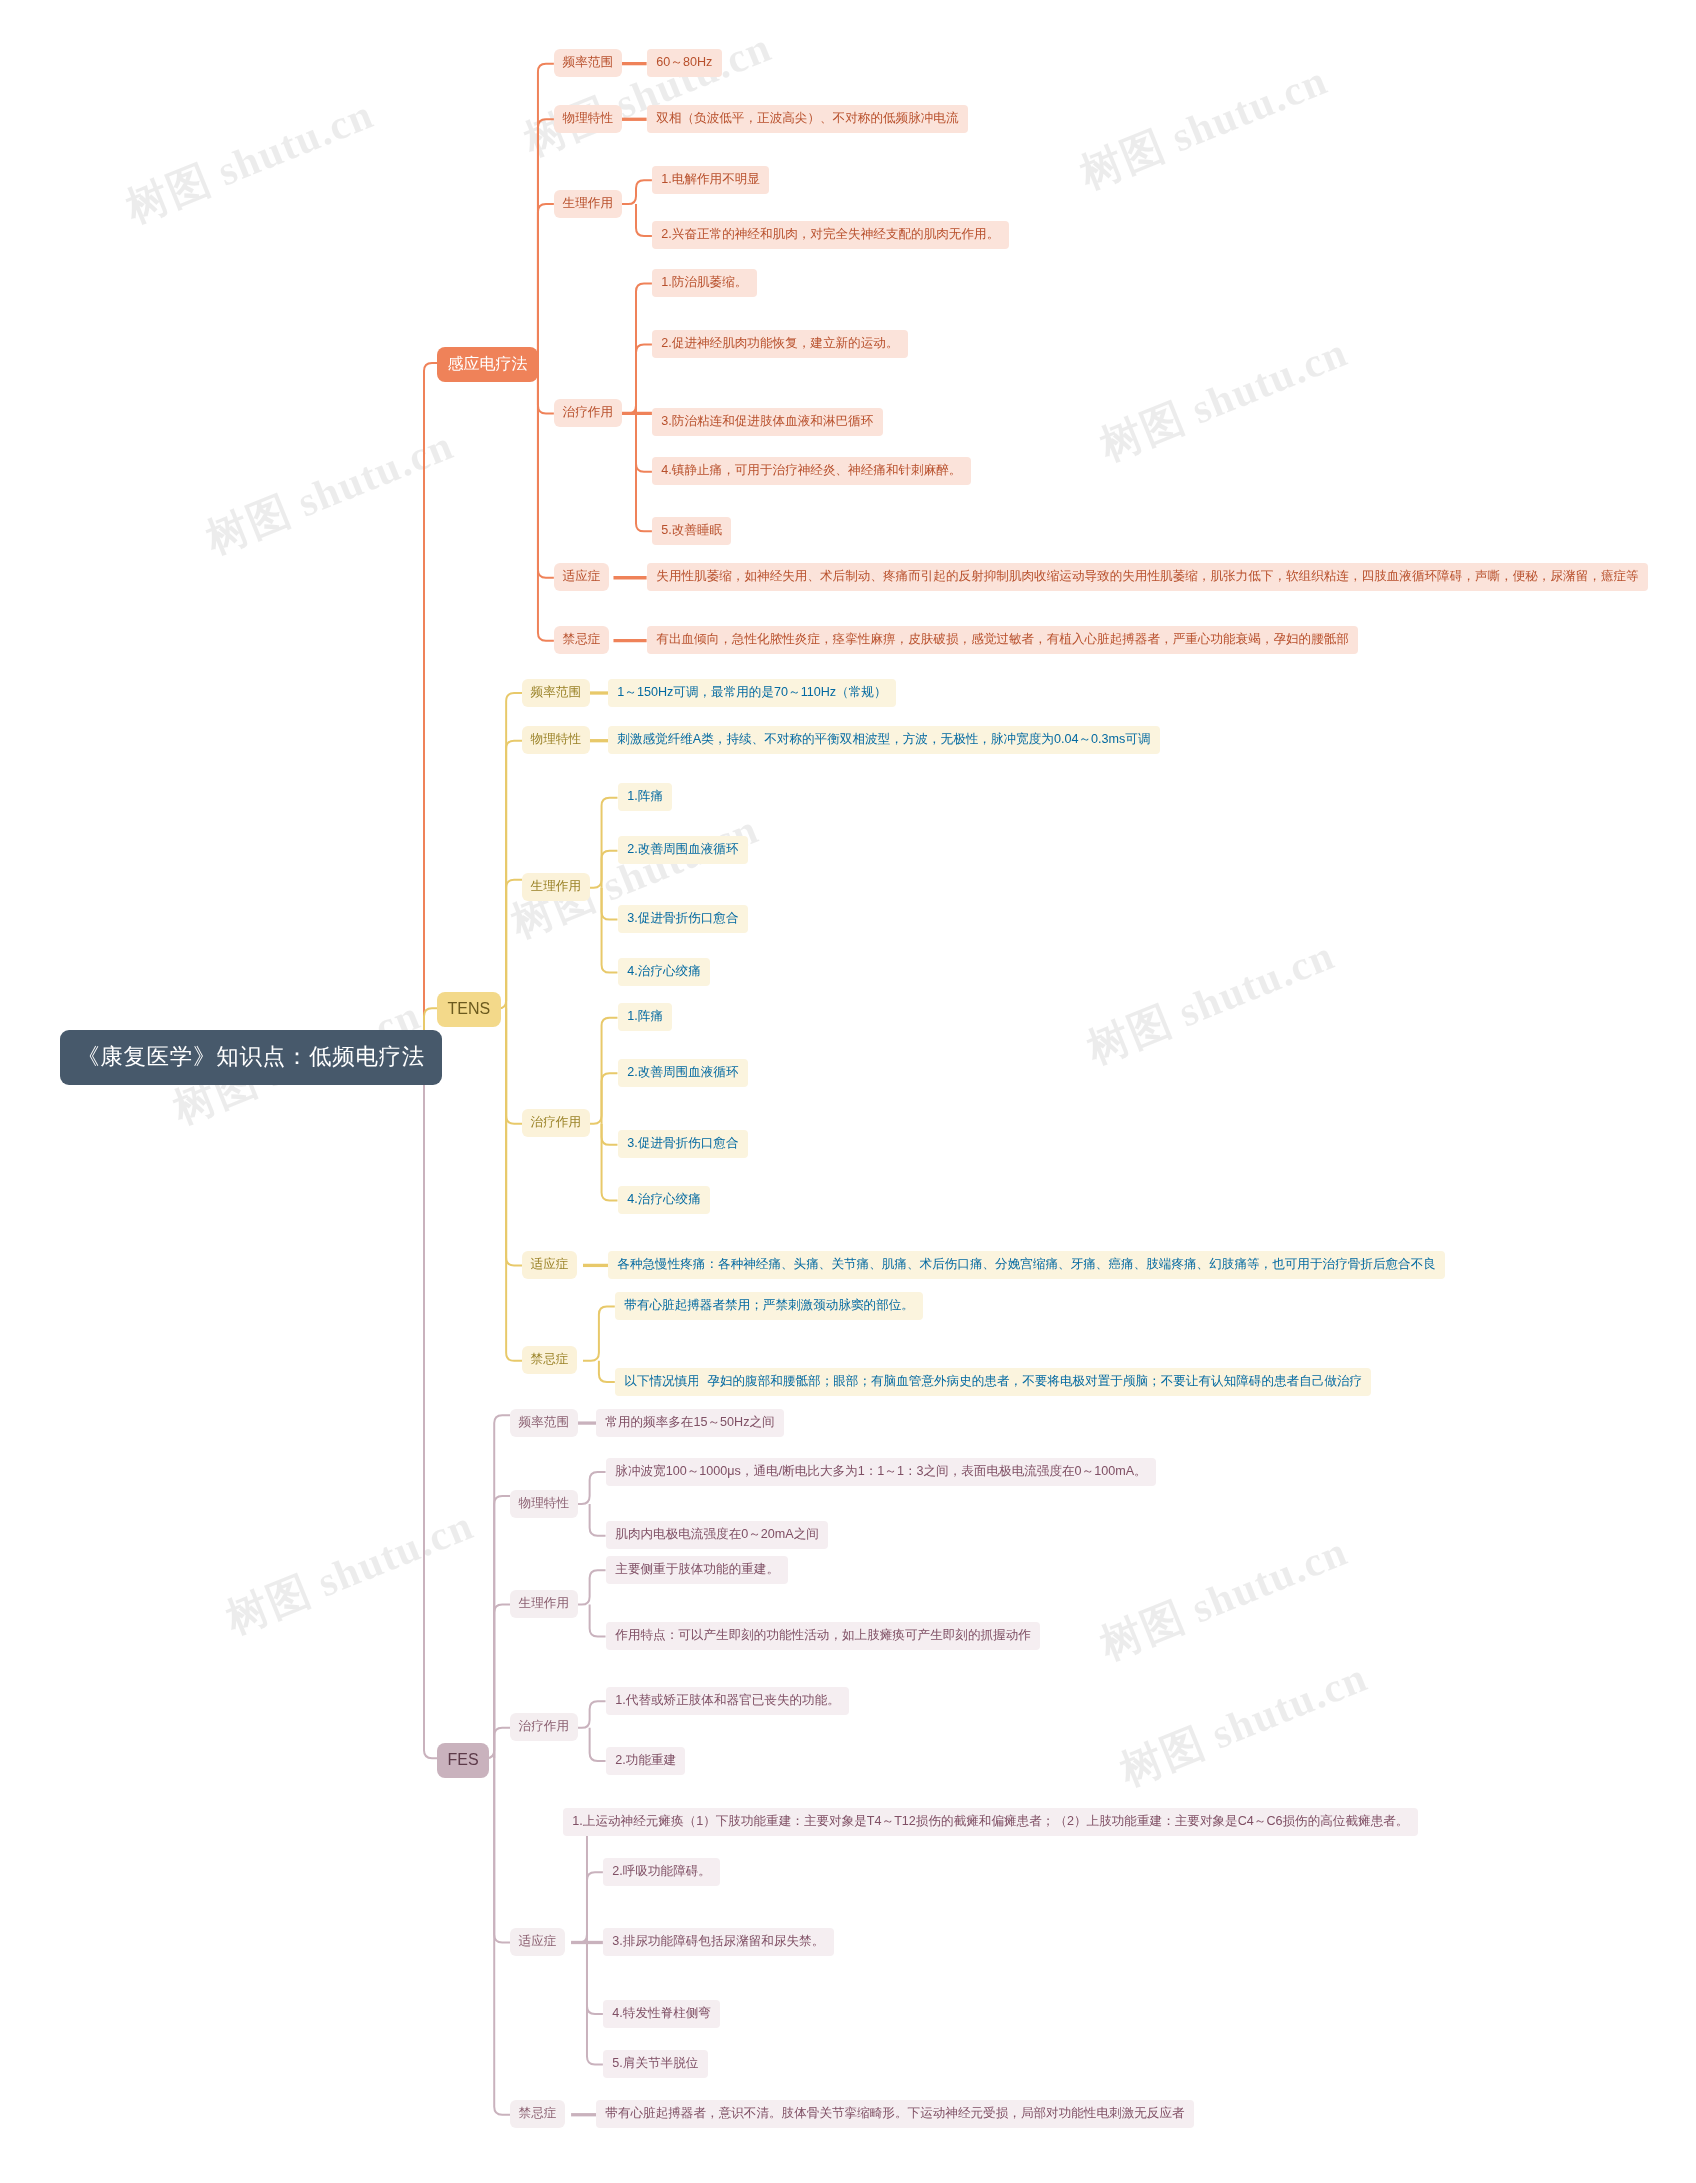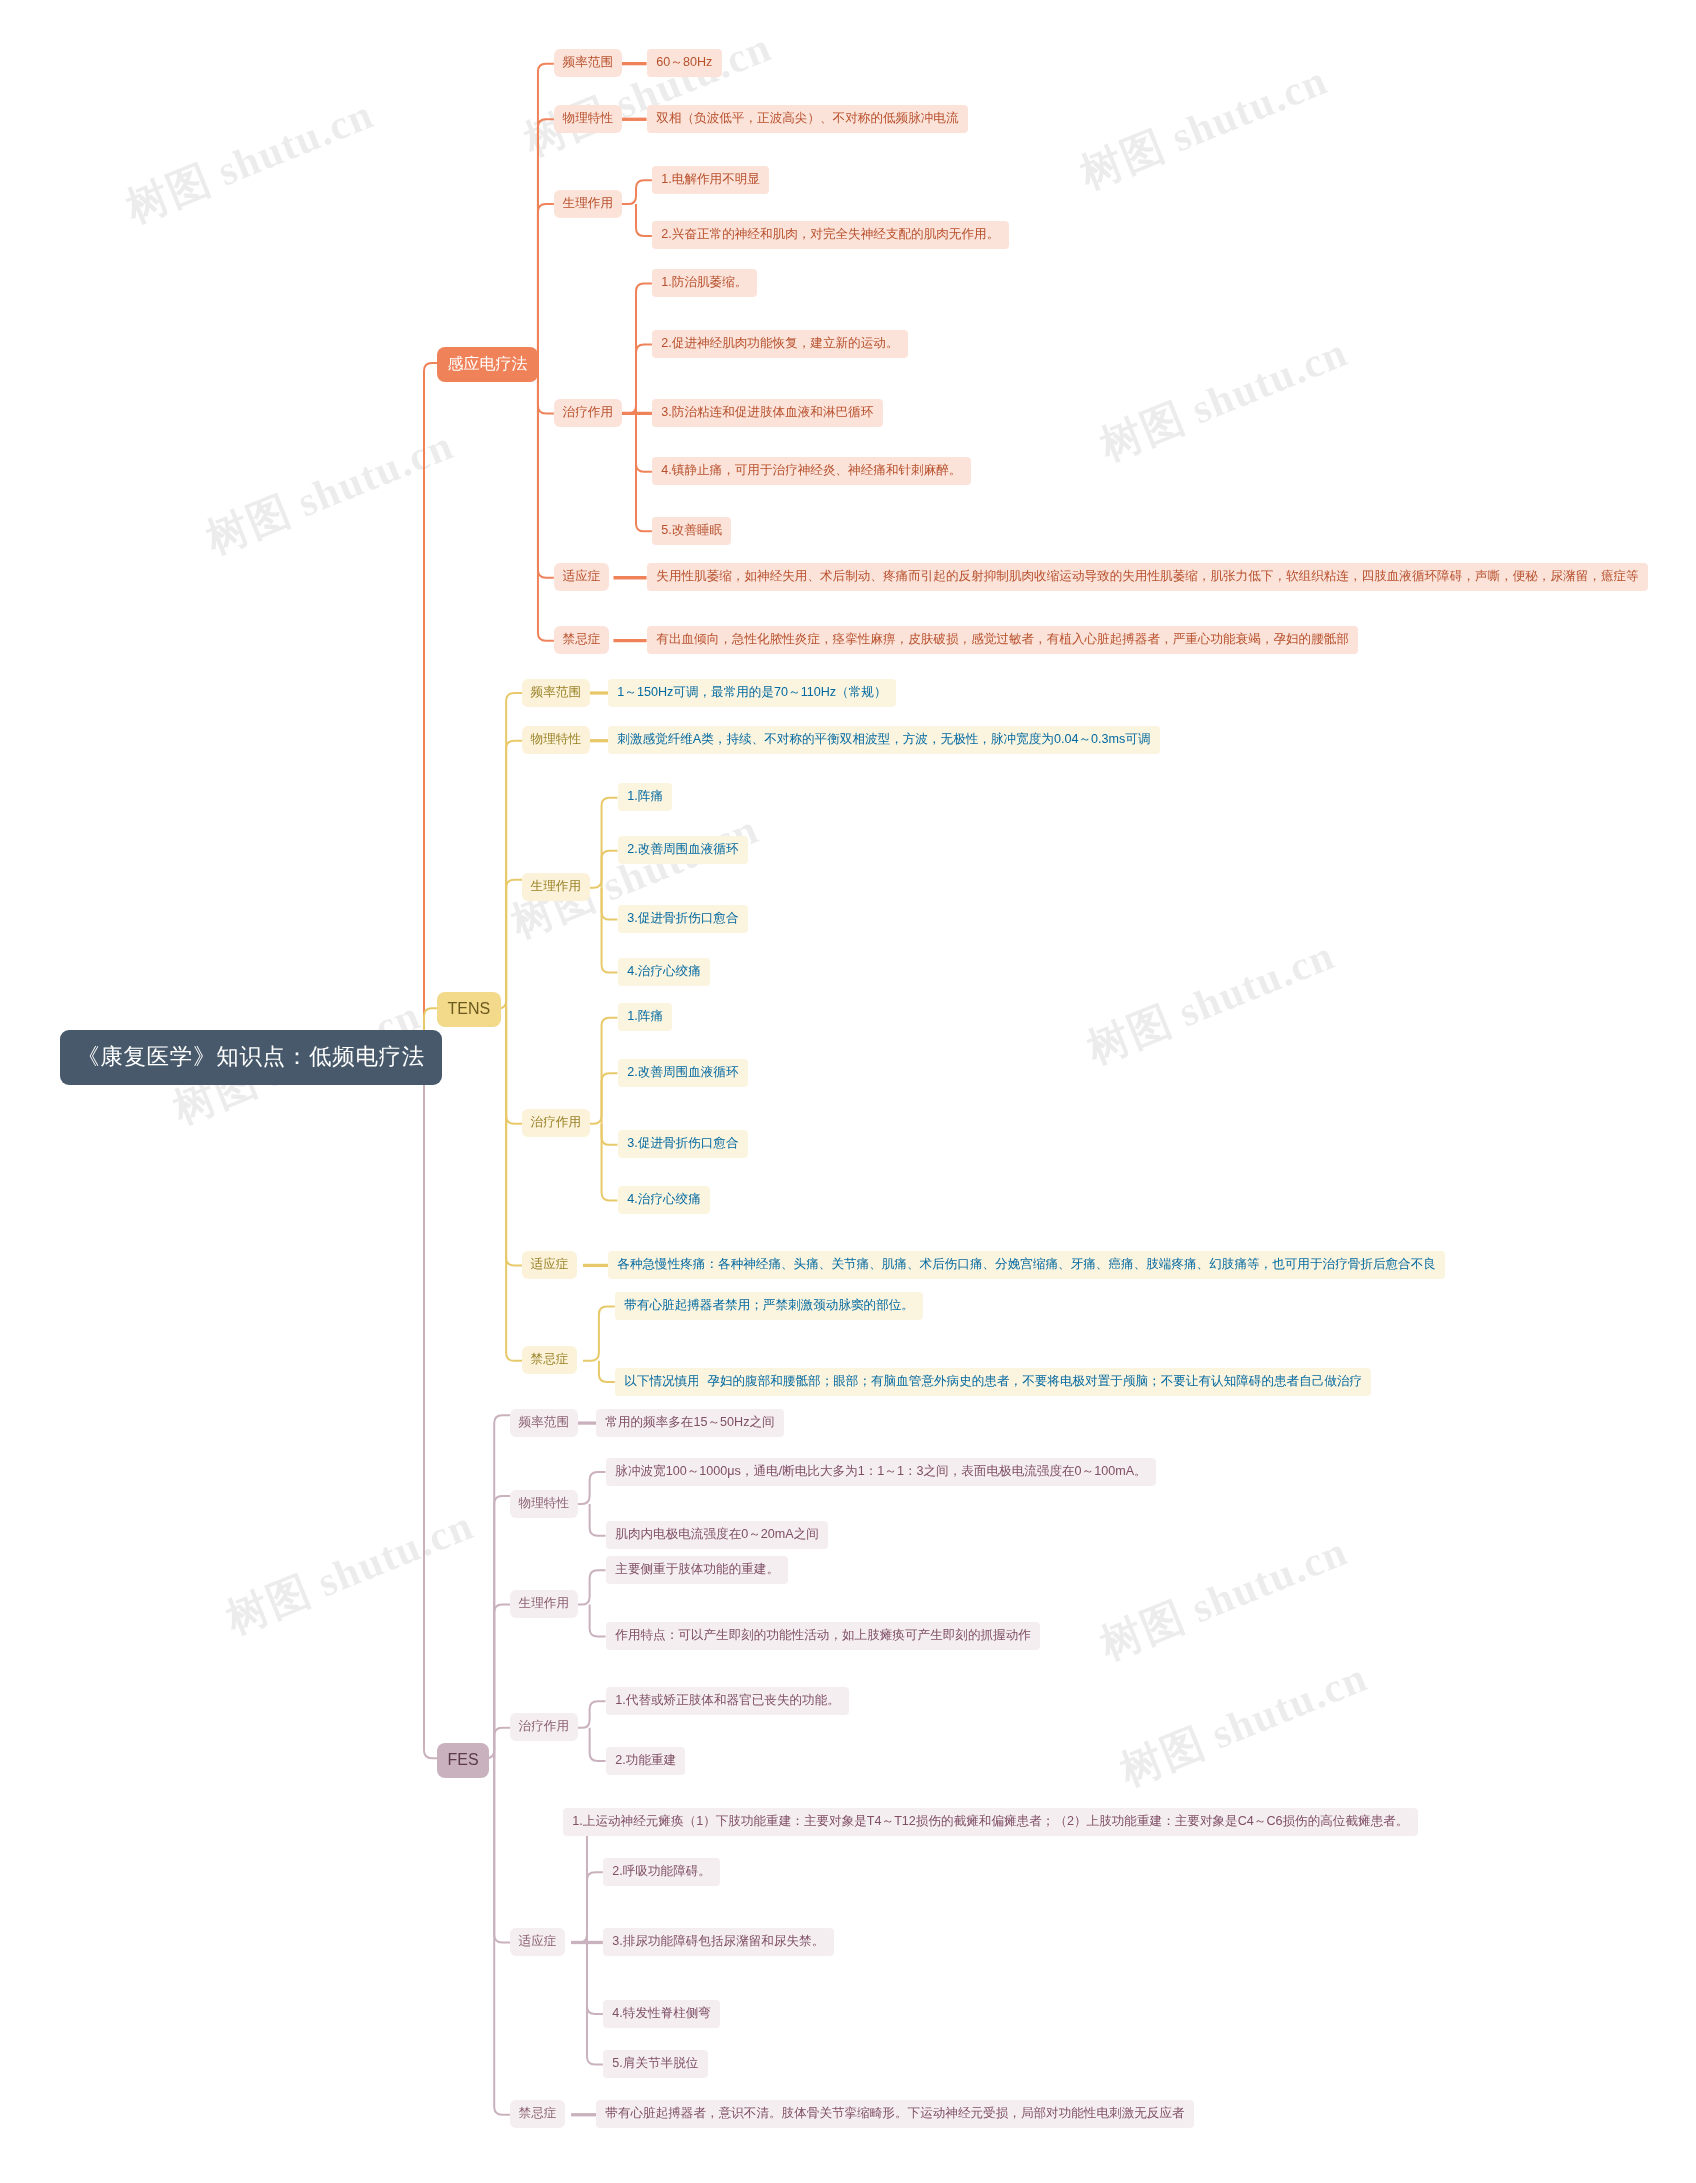--- a/index.html
+++ b/index.html
@@ -188,21 +188,21 @@
   <div class="node l2 c-orange" style="left:554px; top:105px;">物理特性</div>
   <div class="node leaf c-orange" style="left:647px; top:105px;">双相（负波低平，正波高尖）、不对称的低频脉冲电流</div>
 
   <div class="node l2 c-orange" style="left:554px; top:190px;">生理作用</div>
   <div class="node leaf c-orange" style="left:652px; top:166px;">1.电解作用不明显</div>
   <div class="node leaf c-orange" style="left:652px; top:221px;">2.兴奋正常的神经和肌肉，对完全失神经支配的肌肉无作用。</div>
 
   <div class="node l2 c-orange" style="left:554px; top:399px;">治疗作用</div>
   <div class="node leaf c-orange" style="left:652px; top:269px;">1.防治肌萎缩。</div>
   <div class="node leaf c-orange" style="left:652px; top:330px;">2.促进神经肌肉功能恢复，建立新的运动。</div>
-  <div class="node leaf c-orange" style="left:652px; top:399px;">3.防治粘连和促进肢体血液和淋巴循环</div>
+  <div class="node leaf c-orange" style="left:652px; top:408px;">3.防治粘连和促进肢体血液和淋巴循环</div>
   <div class="node leaf c-orange" style="left:652px; top:457px;">4.镇静止痛，可用于治疗神经炎、神经痛和针刺麻醉。</div>
   <div class="node leaf c-orange" style="left:652px; top:517px;text-align:right;">5.改善睡眠</div>
 
   <div class="node l2 c-orange" style="left:554px; top:563px;">适应症</div>
   <div class="node leaf c-orange" style="left:647px; top:563px;">失用性肌萎缩，如神经失用、术后制动、疼痛而引起的反射抑制肌肉收缩运动导致的失用性肌萎缩，肌张力低下，软组织粘连，四肢血液循环障碍，声嘶，便秘，尿潴留，癔症等</div>
 
   <div class="node l2 c-orange" style="left:554px; top:626px;">禁忌症</div>
   <div class="node leaf c-orange" style="left:647px; top:626px;">有出血倾向，急性化脓性炎症，痉挛性麻痹，皮肤破损，感觉过敏者，有植入心脏起搏器者，严重心功能衰竭，孕妇的腰骶部</div>
 
   <div class="node head c-yellow" style="left:437px; top:992px;">TENS</div>

